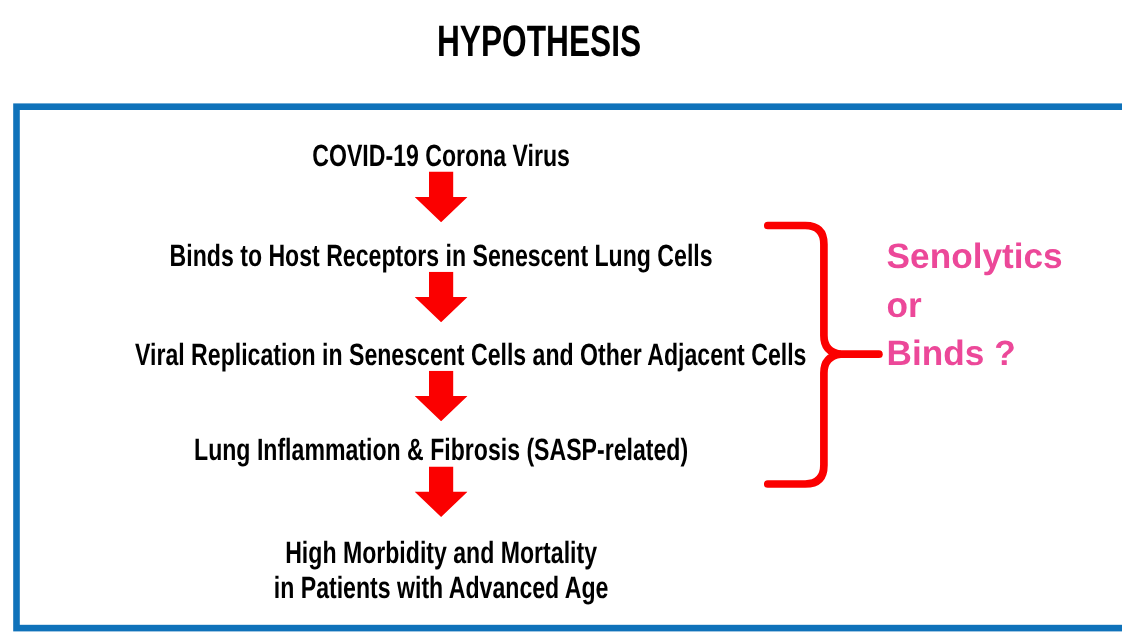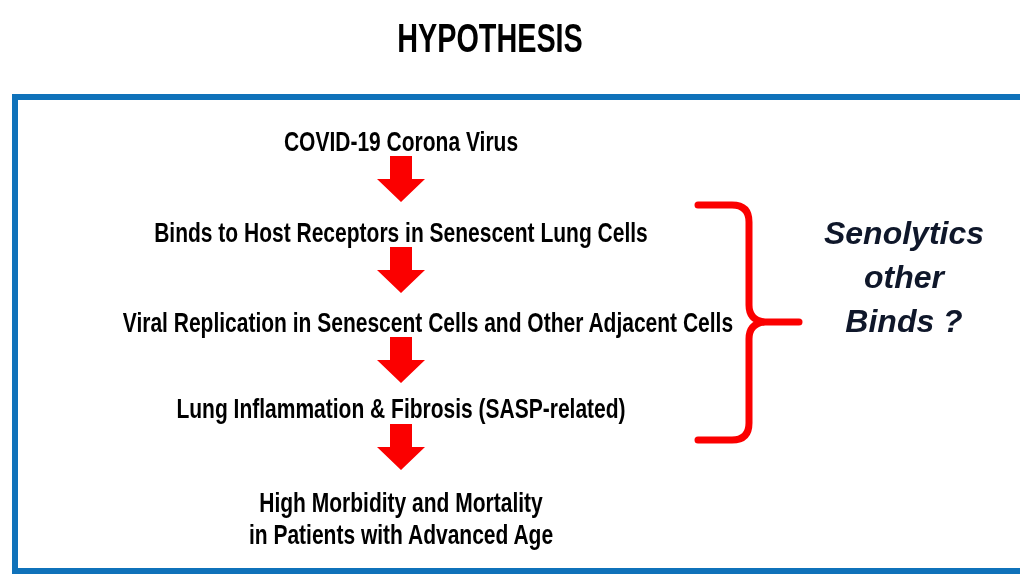--- a/index.html
+++ b/index.html
@@ -42,27 +42,25 @@
     transform: scaleX(0.75);
     white-space: nowrap;
   }
   #flow-step-5 { line-height: 32px; }
   .down-arrow { position: absolute; left: 359px; width: 48px; height: 46px; }
   #brace-wrap { position: absolute; left: 678px; top: 180px; width: 122px; height: 255px; }
   #annotation {
     position: absolute;
     left: 800px; top: 196px;
     width: 196px;
-    text-align: center;
     font-size: 32px;
     font-weight: bold;
-    color: #0f172a;
+    color: #ec4899;
     line-height: 44px;
     white-space: nowrap;
-    font-style: italic;
   }
 </style>
 </head>
 <body>
 
 <div id="slide">
 
   <div id="page-title">HYPOTHESIS</div>
 
   <div id="hypothesis-box">
@@ -98,18 +96,18 @@
 
     <div id="brace-wrap" style="left: 666px; top: 95px;">
       <svg width="122" height="255" viewBox="0 0 122 255">
         <path d="M 14 10 L 48 10 Q 65 10 65 27 L 65 110 Q 65 125 80 127 Q 65 129 65 144 L 65 228 Q 65 245 48 245 L 14 245" fill="none" stroke="#fb0000" stroke-width="7" stroke-linecap="round"></path>
         <path d="M 80 127 L 115 127" fill="none" stroke="#fb0000" stroke-width="7" stroke-linecap="round"></path>
       </svg>
     </div>
 
     <div id="annotation" style="left: 788px; top: 111px;">
       <div>Senolytics</div>
-      <div>other</div>
+      <div>or</div>
       <div>Binds ?</div>
     </div>
 
   </div>
 </div>
 
 </body></html>

